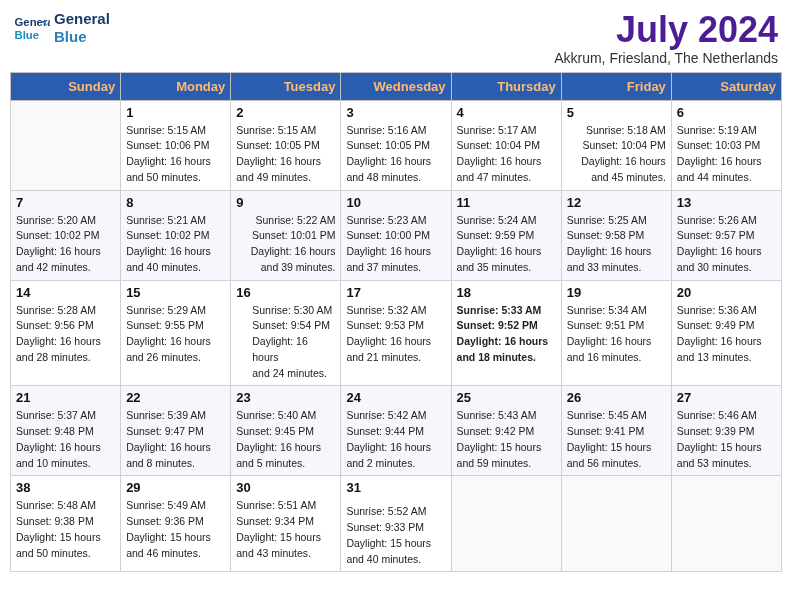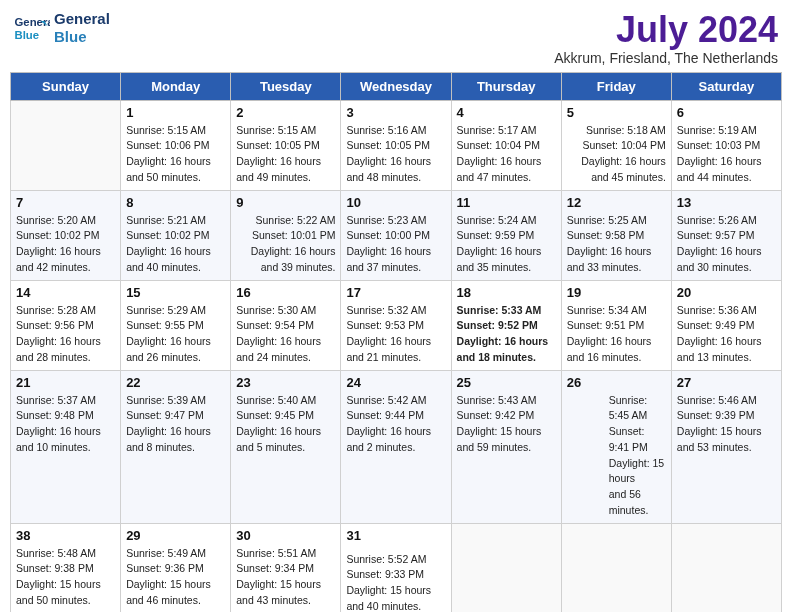--- a/index.html
+++ b/index.html
@@ -39,22 +39,22 @@
       font-size: 14px;
       color: #333;
     }
     table {
       width: 100%;
       border-collapse: collapse;
       font-size: 11px;
     }
     thead tr th {
       background-color: #2a5db0;
-      color: #ffffff;
-      text-align: center;
+      color: #fdba74;
+      text-align: right;
       padding: 6px 5px;
       font-size: 13px;
       font-weight: bold;
       border: 1px solid #c0c0c0;
     }
     tbody tr td {
       border: 1px solid #d0d0d0;
       vertical-align: top;
       padding: 4px 5px;
       min-height: 70px;
@@ -217,21 +217,21 @@
         </td>
         <td>
           <div class="day-num">15</div>
           <div class="day-info" style="white-space: pre-line;">Sunrise: 5:29 AM
 Sunset: 9:55 PM
 Daylight: 16 hours
 and 26 minutes.</div>
         </td>
         <td>
           <div class="day-num">16</div>
-          <div class="day-info" style="white-space: pre-line;">Sunrise: 5:30 AM
+          <div class="day-info" style="white-space: pre-line; margin-left: 16px;">Sunrise: 5:30 AM
 Sunset: 9:54 PM
 Daylight: 16 hours
 and 24 minutes.</div>
         </td>
         <td>
           <div class="day-num">17</div>
           <div class="day-info" style="white-space: pre-line;">Sunrise: 5:32 AM
 Sunset: 9:53 PM
 Daylight: 16 hours
 and 21 minutes.</div>
@@ -289,21 +289,21 @@
         </td>
         <td>
           <div class="day-num">25</div>
           <div class="day-info" style="white-space: pre-line;">Sunrise: 5:43 AM
 Sunset: 9:42 PM
 Daylight: 15 hours
 and 59 minutes.</div>
         </td>
         <td>
           <div class="day-num">26</div>
-          <div class="day-info" style="white-space: pre-line; margin-left: 42px;">Sunrise: 5:45 AM
+          <div class="day-info" style="white-space: pre-line;">Sunrise: 5:45 AM
 Sunset: 9:41 PM
 Daylight: 15 hours
 and 56 minutes.</div>
         </td>
         <td>
           <div class="day-num">27</div>
           <div class="day-info" style="white-space: pre-line;">Sunrise: 5:46 AM
 Sunset: 9:39 PM
 Daylight: 15 hours
 and 53 minutes.</div>

